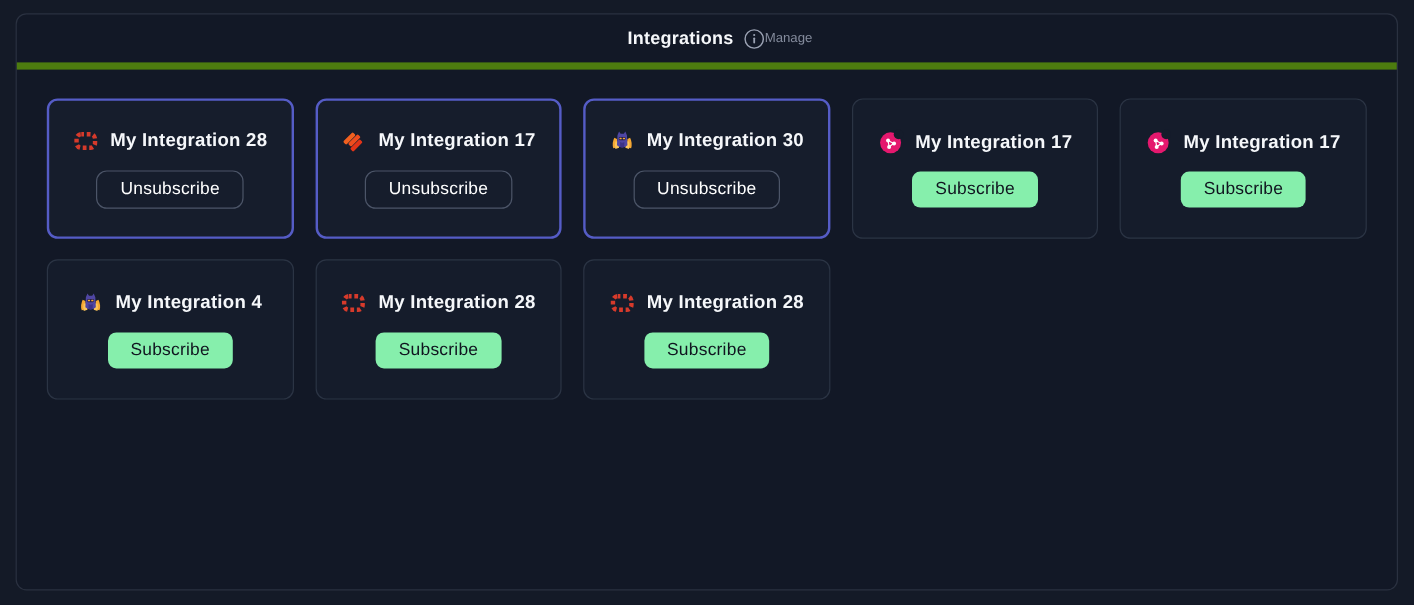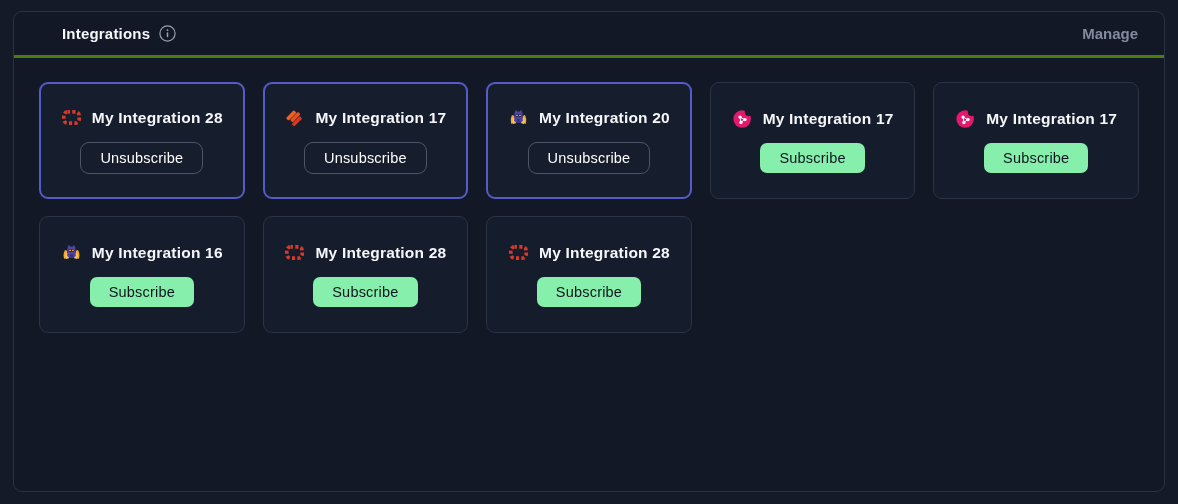--- a/index.html
+++ b/index.html
@@ -13,36 +13,36 @@
     position: absolute;
     left: 13px; top: 11px; right: 13px; bottom: 12px;
     background: #121826;
     border: 1px solid #2a3140;
     border-radius: 9px;
   }
   .panel-header {
     height: 46px;
     display: flex;
     align-items: center;
-    justify-content: space-between;
+    justify-content: center;
     padding: 0 26px 0 48px;
-    border-bottom: 3px solid #4d7c0f;
+    border-bottom: 6px solid #4d7c0f;
   }
   .header-left { display: flex; align-items: center; gap: 9px; }
   .panel-title {
     color: #f5f7fa;
     font-size: 15px;
     font-weight: 700;
     letter-spacing: 0.2px;
   }
   .info-icon { display: inline-flex; cursor: pointer; }
   .manage-link {
     color: #848b9c;
-    font-size: 15px;
-    font-weight: 700;
+    font-size: 11px;
+    font-weight: 400;
     cursor: pointer;
     text-decoration: none;
   }
   .grid {
     display: grid;
     grid-template-columns: repeat(5, 1fr);
     gap: 17px 18px;
     padding: 24px 25px;
   }
   .card {
@@ -145,21 +145,21 @@
                 <path d="M19.5 9 Q22 14 20.5 19 L16 18 L17 10 Z" fill="#f5a833"></path>
                 <path d="M5.5 12.5 Q4.5 16 5.5 19.5 L9 18.5 L8.5 12.5 Z" fill="#fbc45a"></path>
                 <path d="M18.5 12.5 Q19.5 16 18.5 19.5 L15 18.5 L15.5 12.5 Z" fill="#fbc45a"></path>
                 <path d="M7.5 6.5 L9 3 L10.5 5 L13.5 5 L15 3 L16.5 6.5 L17 16 Q12 20.5 7 16 Z" fill="#4f46a3"></path>
                 <rect x="8.8" y="8.2" width="6.4" height="3" rx="1" fill="#241f4e"></rect>
                 <rect x="9.4" y="8.9" width="2.1" height="1.5" rx="0.5" fill="#f5a833"></rect>
                 <rect x="12.6" y="8.9" width="2.1" height="1.5" rx="0.5" fill="#f5a833"></rect>
                 <path d="M10 13 Q12 14.4 14 13 L14 17.5 Q12 18.8 10 17.5 Z" fill="#3b3286"></path>
               </svg>
             </span>
-      <span class="card-title">My Integration 20</span>
+      <span class="card-title">My Integration 30</span>
     </div>
     <button class="card-btn unsubscribe">Unsubscribe</button>
   </div>
 
   <div class="card">
     <div class="card-title-row">
       <span class="card-icon">
               <svg viewBox="0 0 24 24" fill="none">
                 <circle cx="11.6" cy="12.6" r="10" fill="#e5186e"></circle>
                 <circle cx="19.2" cy="4.6" r="4.6" fill="#151c2b"></circle>
@@ -199,21 +199,21 @@
                 <path d="M19.5 9 Q22 14 20.5 19 L16 18 L17 10 Z" fill="#f5a833"></path>
                 <path d="M5.5 12.5 Q4.5 16 5.5 19.5 L9 18.5 L8.5 12.5 Z" fill="#fbc45a"></path>
                 <path d="M18.5 12.5 Q19.5 16 18.5 19.5 L15 18.5 L15.5 12.5 Z" fill="#fbc45a"></path>
                 <path d="M7.5 6.5 L9 3 L10.5 5 L13.5 5 L15 3 L16.5 6.5 L17 16 Q12 20.5 7 16 Z" fill="#4f46a3"></path>
                 <rect x="8.8" y="8.2" width="6.4" height="3" rx="1" fill="#241f4e"></rect>
                 <rect x="9.4" y="8.9" width="2.1" height="1.5" rx="0.5" fill="#f5a833"></rect>
                 <rect x="12.6" y="8.9" width="2.1" height="1.5" rx="0.5" fill="#f5a833"></rect>
                 <path d="M10 13 Q12 14.4 14 13 L14 17.5 Q12 18.8 10 17.5 Z" fill="#3b3286"></path>
               </svg>
             </span>
-      <span class="card-title">My Integration 16</span>
+      <span class="card-title">My Integration 4</span>
     </div>
     <button class="card-btn subscribe">Subscribe</button>
   </div>
 
   <div class="card">
     <div class="card-title-row">
       <span class="card-icon">
               <svg viewBox="0 0 24 24" fill="none">
                 <rect x="3.2" y="5.5" width="17.6" height="13" rx="4.5" stroke="#d63a2b" stroke-width="4.2" stroke-dasharray="3.6 2.6" stroke-dashoffset="1"></rect>
               </svg>

